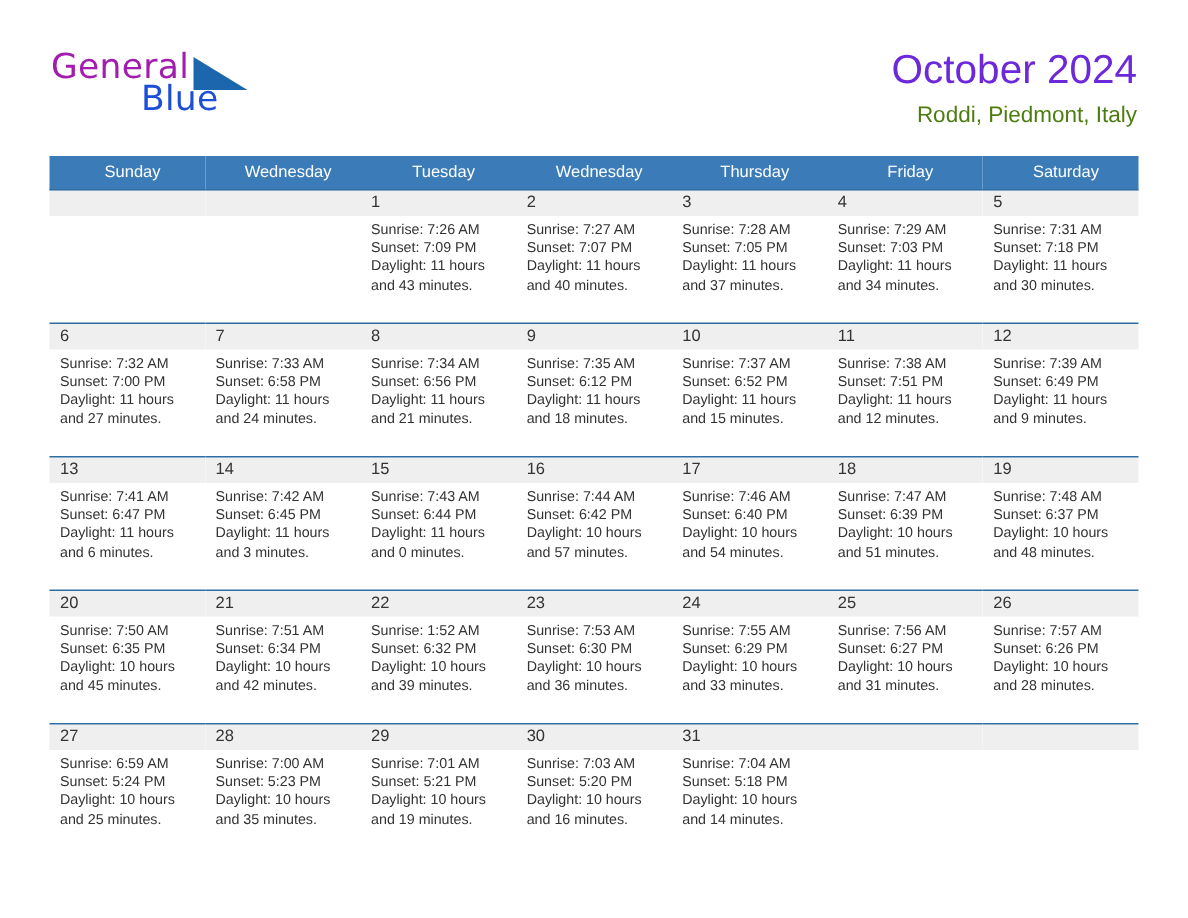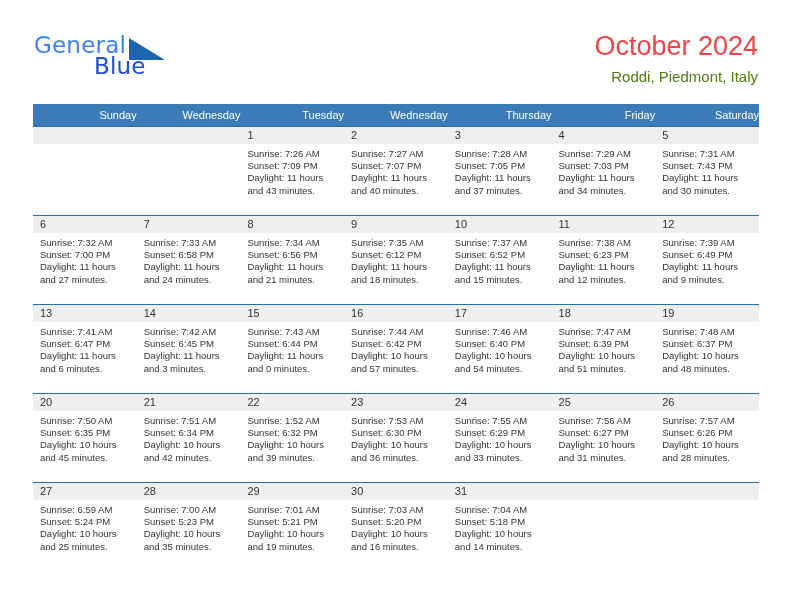--- a/index.html
+++ b/index.html
@@ -34,21 +34,21 @@
     top: 2px;
     width: 210px;
     height: 56px;
   }
   .logo-general {
     position: absolute;
     left: 0;
     top: 0;
     font-size: 23px;
     letter-spacing: 0.2px;
-    color: #3b82f6;
+    color: #a21caf;
     font-family: "DejaVu Sans", sans-serif;
   }
   .logo-blue {
     position: absolute;
     left: 60px;
     top: 21px;
     font-size: 23px;
     letter-spacing: 0.2px;
     color: #1d4ed8;
     font-family: "DejaVu Sans", sans-serif;
@@ -63,21 +63,21 @@
     border-top: 22px solid transparent;
   }
   .title-block {
     position: absolute;
     right: 0;
     top: 0;
     text-align: right;
   }
   .cal-title {
     font-size: 27px;
-    color: #ef4444;
+    color: #6d28d9;
     font-weight: normal;
     line-height: 32px;
     font-family: "Liberation Sans", sans-serif;
   }
   .cal-subtitle {
     font-size: 15px;
     color: #4d7c0f;
     line-height: 22px;
     margin-top: 4px;
     font-family: "Liberation Sans", sans-serif;
@@ -90,21 +90,21 @@
     top: 104px;
     width: 726px;
     border-collapse: collapse;
     table-layout: fixed;
   }
   .calendar th {
     background: #3b7cb8;
     color: #ffffff;
     font-size: 11px;
     font-weight: normal;
-    text-align: right;
+    text-align: center;
     padding: 5px 0 5px 7px;
     height: 19px;
     box-sizing: border-box;
     border: none;
     font-family: "Liberation Sans", sans-serif;
   }
   .calendar td {
     vertical-align: top;
     width: 103.71px;
     height: 89px;
@@ -211,21 +211,21 @@
               <div>Sunrise: 7:29 AM</div>
               <div>Sunset: 7:03 PM</div>
               <div class="daylight-line">Daylight: 11 hours</div>
               <div>and 34 minutes.</div>
             </div>
           </td>
           <td>
             <div class="daynum-strip">5</div>
             <div class="cell-body">
               <div>Sunrise: 7:31 AM</div>
-              <div>Sunset: 7:43 PM</div>
+              <div>Sunset: 7:18 PM</div>
               <div class="daylight-line">Daylight: 11 hours</div>
               <div>and 30 minutes.</div>
             </div>
           </td>
         </tr>
         <tr>
           <td>
             <div class="daynum-strip">6</div>
             <div class="cell-body">
               <div>Sunrise: 7:32 AM</div>
@@ -267,21 +267,21 @@
               <div>Sunrise: 7:37 AM</div>
               <div>Sunset: 6:52 PM</div>
               <div class="daylight-line">Daylight: 11 hours</div>
               <div>and 15 minutes.</div>
             </div>
           </td>
           <td>
             <div class="daynum-strip">11</div>
             <div class="cell-body">
               <div>Sunrise: 7:38 AM</div>
-              <div>Sunset: 6:23 PM</div>
+              <div>Sunset: 7:51 PM</div>
               <div class="daylight-line">Daylight: 11 hours</div>
               <div>and 12 minutes.</div>
             </div>
           </td>
           <td>
             <div class="daynum-strip">12</div>
             <div class="cell-body">
               <div>Sunrise: 7:39 AM</div>
               <div>Sunset: 6:49 PM</div>
               <div class="daylight-line">Daylight: 11 hours</div>

